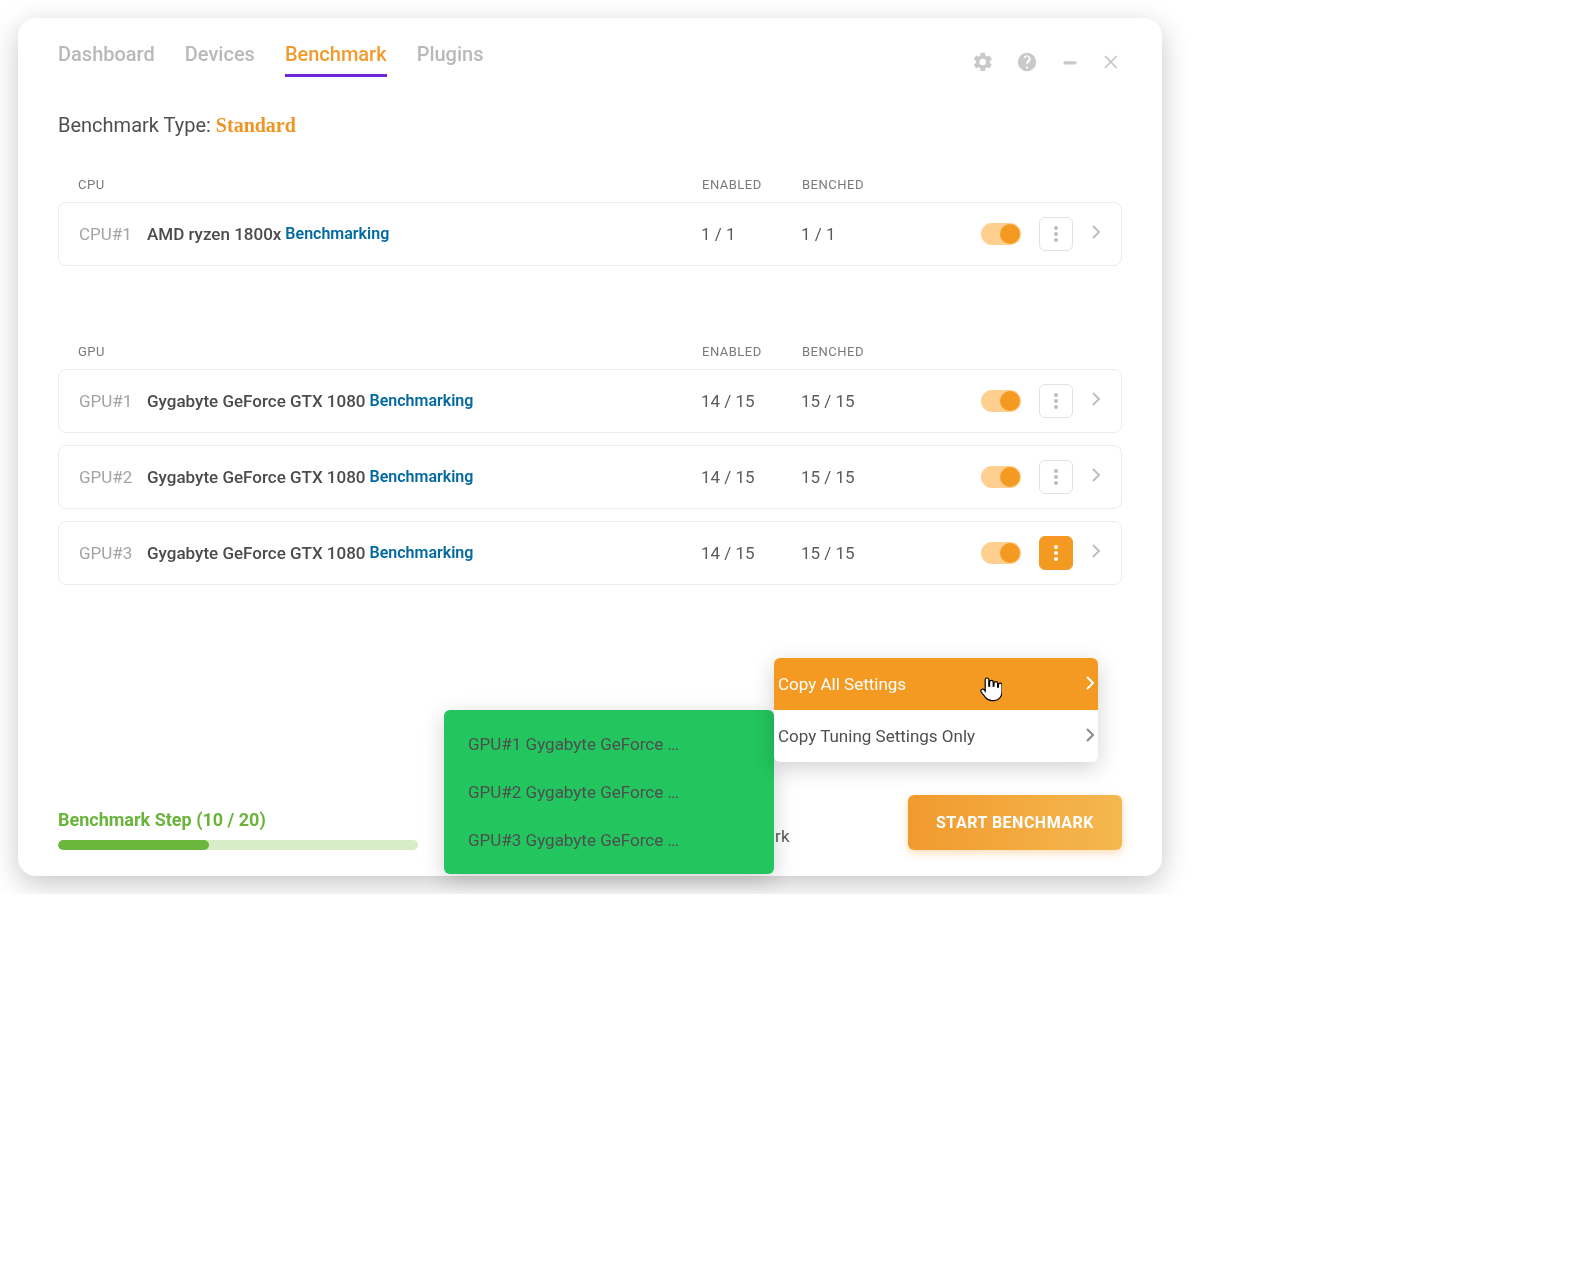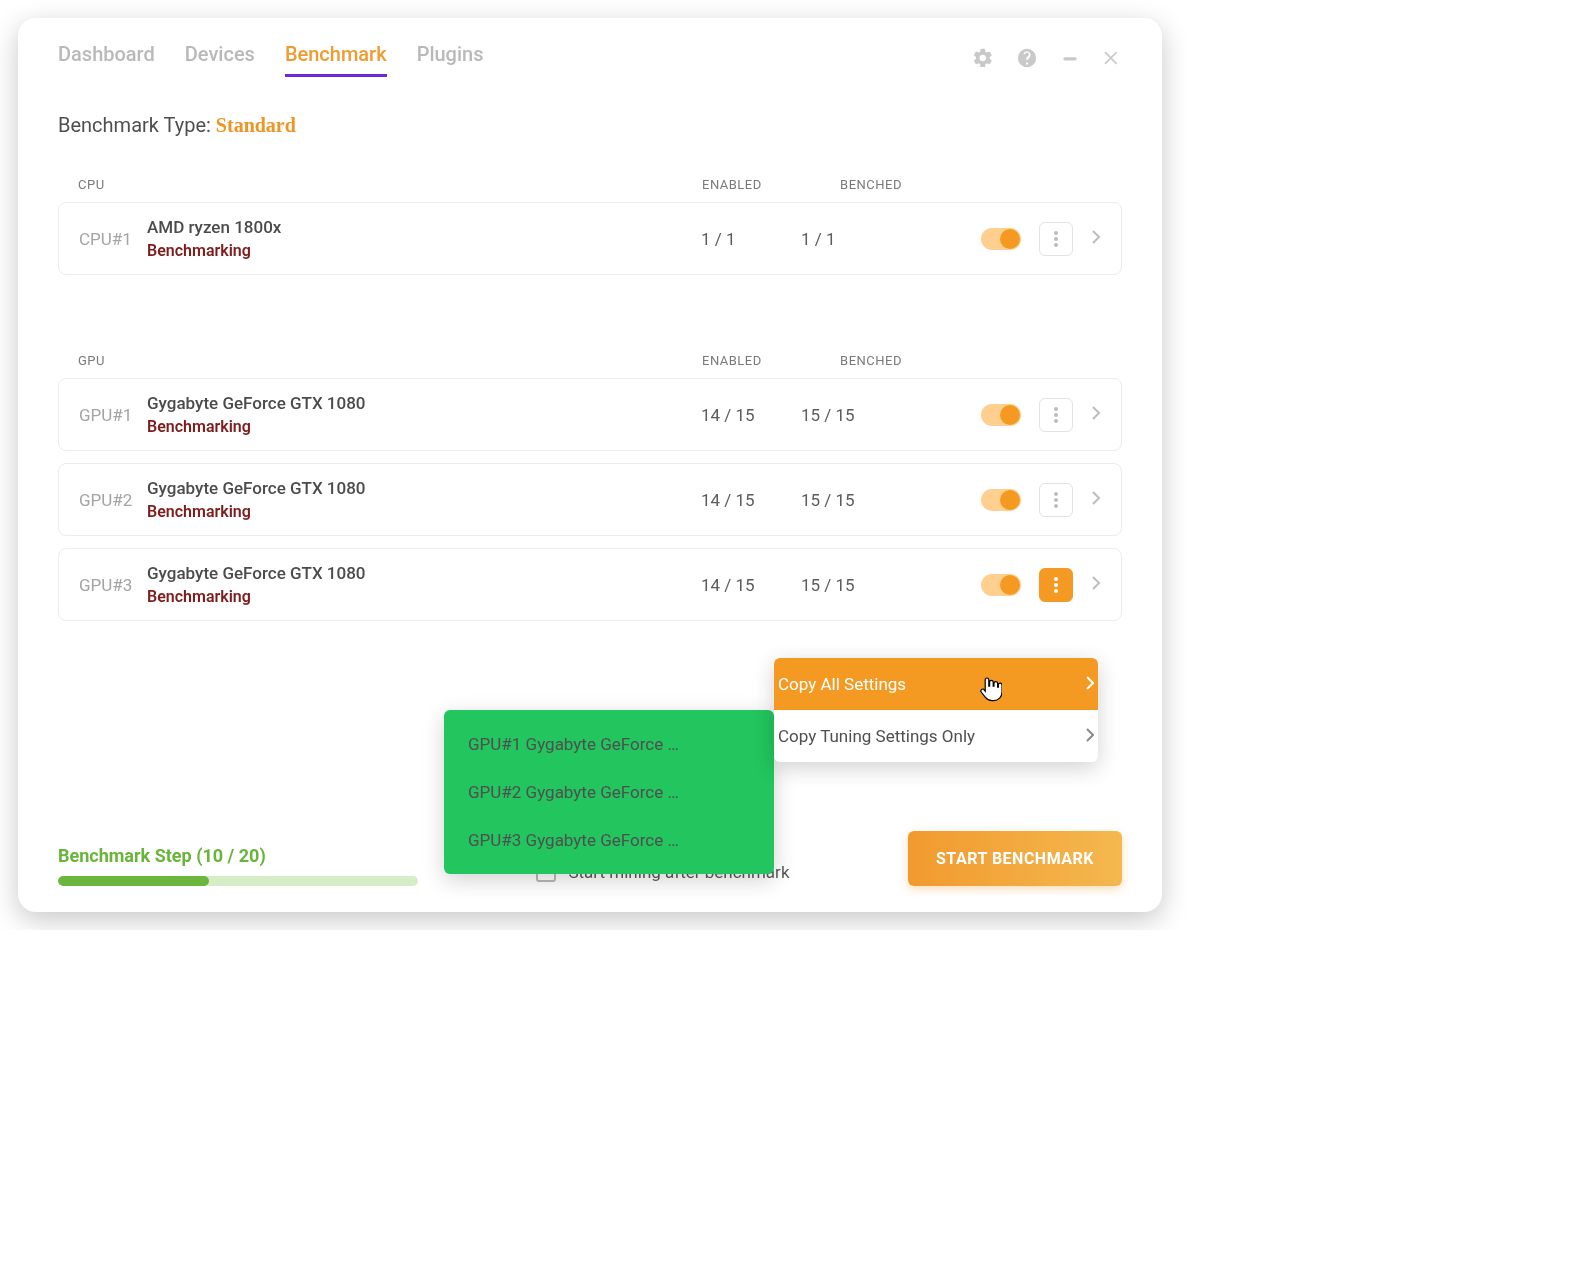--- a/index.html
+++ b/index.html
@@ -7,21 +7,21 @@
   .window {
     width: 1144px;
     background: #fff;
     border-radius: 18px;
     box-shadow: 0 8px 28px rgba(0,0,0,0.22);
     padding: 0 0 26px 0;
     position: relative;
   }
   .topbar {
     display: flex;
-    align-items: center;
+    align-items: flex-end;
     justify-content: space-between;
     padding: 24px 40px 0 40px;
   }
   .tabs { display: flex; gap: 30px; }
   .tab {
     font-size: 20px;
     color: #b9b9b9;
     font-weight: 500;
     padding-bottom: 8px;
     cursor: pointer;
@@ -38,36 +38,36 @@
   .section-header {
     display: flex;
     font-size: 13px;
     letter-spacing: .5px;
     color: #7a7a7a;
     padding: 0 20px 10px 20px;
     margin-top: 40px;
   }
   .col-name { flex: 1; }
   .col-enabled { width: 100px; text-align: left; }
-  .col-benched { width: 100px; text-align: right; }
+  .col-benched { width: 100px; text-align: left; }
   .col-ctrl { width: 200px; }
   .device-row {
     display: flex;
     align-items: center;
     border: 1px solid #ececec;
     border-radius: 8px;
     padding: 14px 20px;
     margin-bottom: 12px;
     font-size: 17px;
     color: #545454;
   }
   .dev-id { color: #a4a4a4; width: 68px; }
-  .dev-info { flex: 1; display: flex; flex-direction: column; gap: 4px; }
+  .dev-info { flex: 1; display: flex; flex-direction: row; gap: 4px; }
   .dev-name { color: #4b4b4b; font-weight: 500; }
-  .dev-status { color: #7f1d1d; font-weight: 600; font-size: 16px; }
+  .dev-status { color: #0369a1; font-weight: 600; font-size: 16px; }
   .dev-enabled { width: 100px; color: #5c5c5c; }
   .dev-benched { width: 100px; color: #5c5c5c; }
   .dev-controls { width: 200px; display: flex; align-items: center; justify-content: flex-end; gap: 18px; }
   .toggle {
     width: 40px; height: 22px; border-radius: 11px;
     background: #ffcf8f; position: relative; cursor: pointer;
   }
   .toggle .knob {
     position: absolute; right: 1px; top: 1px;
     width: 20px; height: 20px; border-radius: 50%;

